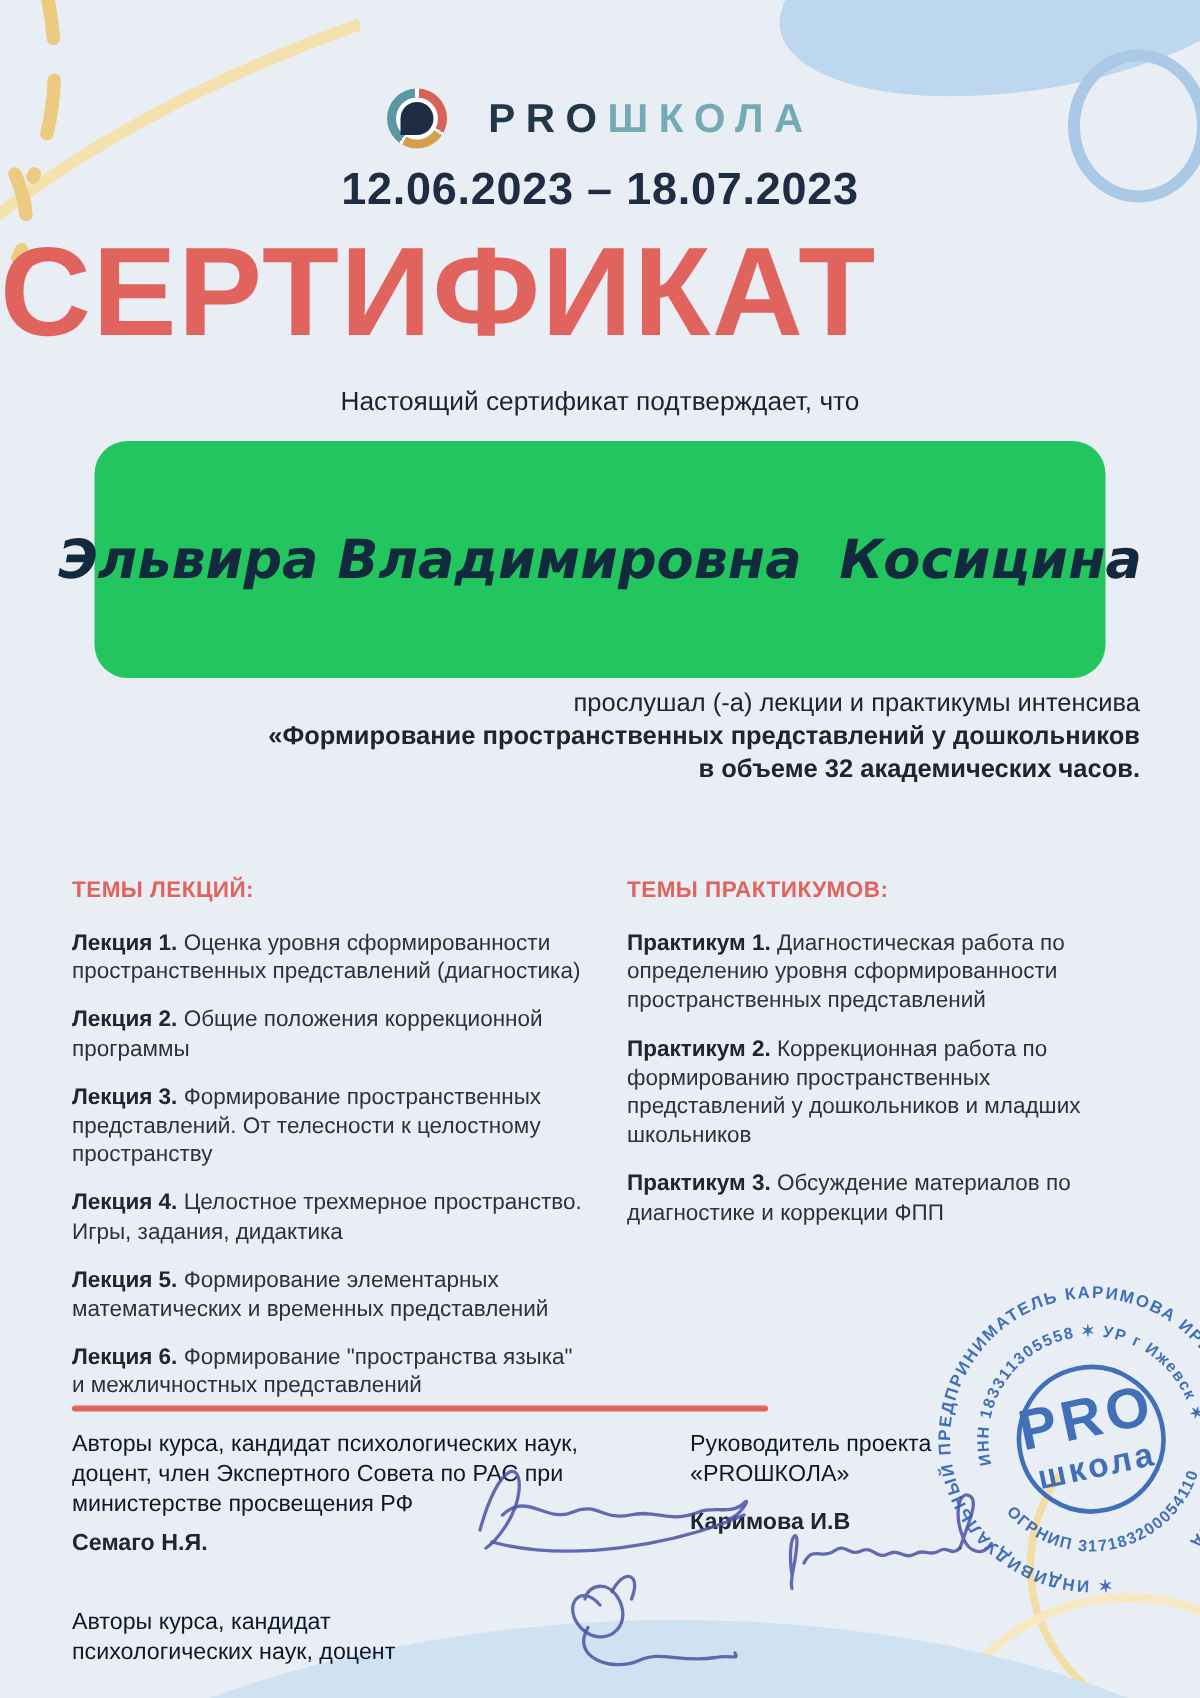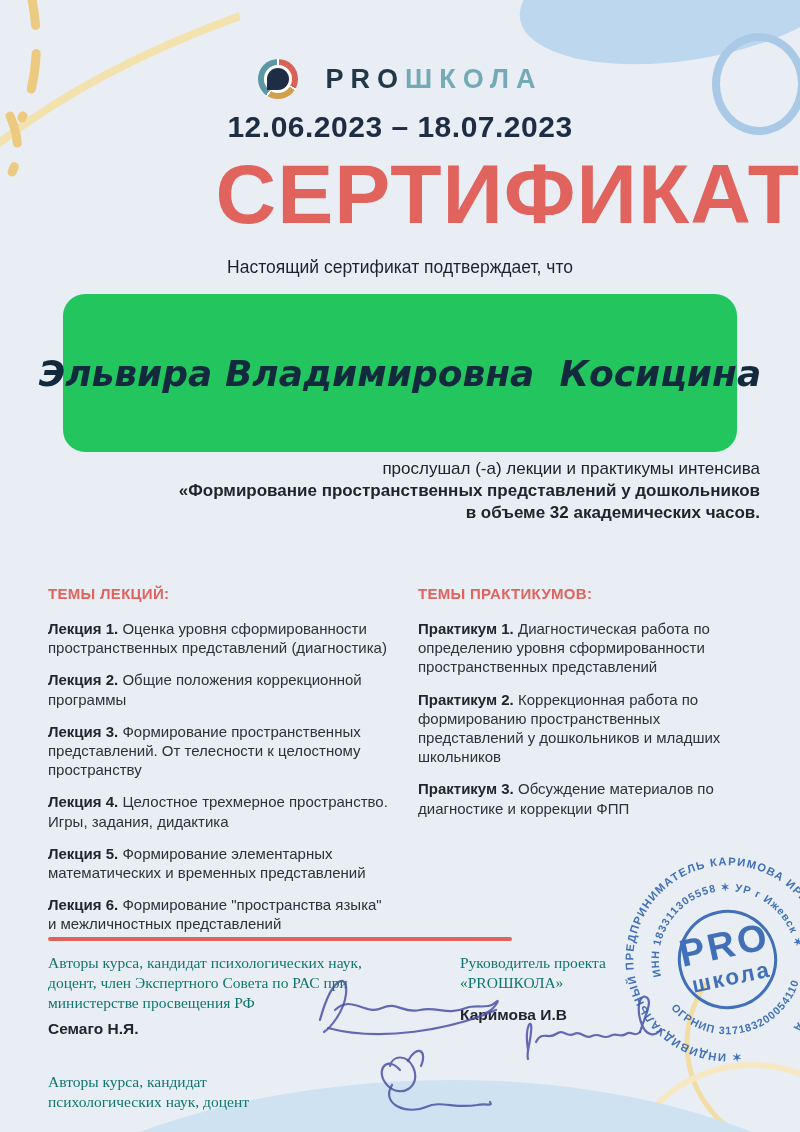--- a/index.html
+++ b/index.html
@@ -20,21 +20,21 @@
   .logo{position:absolute;left:0;right:0;top:56px;height:46px;display:flex;align-items:center;justify-content:center;gap:28px;z-index:1;}
   .logo-icon{position:relative;width:40px;height:40px;border-radius:50%;
     background:conic-gradient(#ffffff 0 4deg,#d96157 4deg 118deg,#ffffff 118deg 124deg,#d2a04c 124deg 210deg,#ffffff 210deg 216deg,#5b98a4 216deg 356deg,#ffffff 356deg 360deg);}
   .logo-icon::before{content:"";position:absolute;inset:6px;background:#ffffff;border-radius:50%;}
   .logo-icon::after{content:"";position:absolute;inset:9px;background:var(--navy,#1e2c44);border-radius:50% 50% 50% 0;}
   .logo-text{font-size:27px;font-weight:700;letter-spacing:7px;}
   .logo-text .pro{color:#223747;}
   .logo-text .school{color:var(--teal,#74a9b6);}
   .date-range{position:absolute;left:0;right:0;top:110px;text-align:center;
     font-size:30px;font-weight:800;color:var(--navy,#1e2c44);letter-spacing:.5px;z-index:1;}
-  .cert-title{position:absolute;left:0;right:0;top:146px;text-align:right;
+  .cert-title{position:absolute;left:0;right:0;top:146px;text-align:left;
     font-size:84px;font-weight:800;letter-spacing:1px;color:var(--accent,#e0635d);z-index:1;}
   .cert-subtitle{position:absolute;left:0;right:0;top:257px;text-align:center;
     font-size:17.5px;color:#1c2230;z-index:1;}
   
   .name-card{position:absolute;left:63px;top:294px;width:674px;height:158px;background:#22c55e;
     border-radius:22px;display:flex;align-items:center;justify-content:center;z-index:1;}
   .recipient-name{font-family:"DejaVu Sans",sans-serif;font-style:italic;font-weight:700;
     font-size:36px;color:#13293d;white-space:pre;}
   
   .course-par{position:absolute;left:40px;right:40px;top:458px;text-align:right;
@@ -43,21 +43,21 @@
   
   .columns{position:absolute;left:48px;top:585px;width:716px;display:flex;gap:25px;z-index:1;}
   .col{width:345px;}
   .col-heading{color:var(--accent,#e0635d);font-weight:700;font-size:15px;letter-spacing:.3px;margin:0 0 17px 0;}
   .topic-item{font-size:15px;line-height:1.28;color:#2c323b;margin:0 0 13px 0;}
   .topic-item b{color:#20262f;}
   
   .red-line{position:absolute;left:48px;top:937px;width:464px;height:4px;background:var(--accent,#e0635d);border-radius:2px;z-index:1;}
   .footer-left{position:absolute;left:48px;top:953px;width:345px;font-size:15.5px;line-height:1.3;z-index:1;}
   .footer-right{position:absolute;left:460px;top:953px;width:210px;font-size:15.5px;line-height:1.3;z-index:1;}
-  .role{margin:0;color:#0f766e;font-family:Liberation Serif, serif;}
+  .role{margin:0;color:#0f172a;}
   .person-name{margin:6px 0 0 0;font-weight:700;color:#20262f;}
   .author-block-2{margin-top:32px;}
   .author-block-2 .role{max-width:235px;}
   .footer-right .person-name{margin-top:12px;}
   
   .signatures{position:absolute;left:280px;top:958px;z-index:2;}
   .signatures path{stroke:var(--signature,#4b51a5);stroke-width:2.2;fill:none;stroke-linecap:round;opacity:.85;}
   .stamp{position:absolute;left:620px;top:852px;z-index:2;transform:rotate(-12deg);opacity:.9;}
   .stamp text{fill:var(--stamp,#2f63b2);font-family:"Liberation Sans",sans-serif;font-weight:700;}
   .stamp .ring-text{font-size:11px;letter-spacing:1.2px;}

